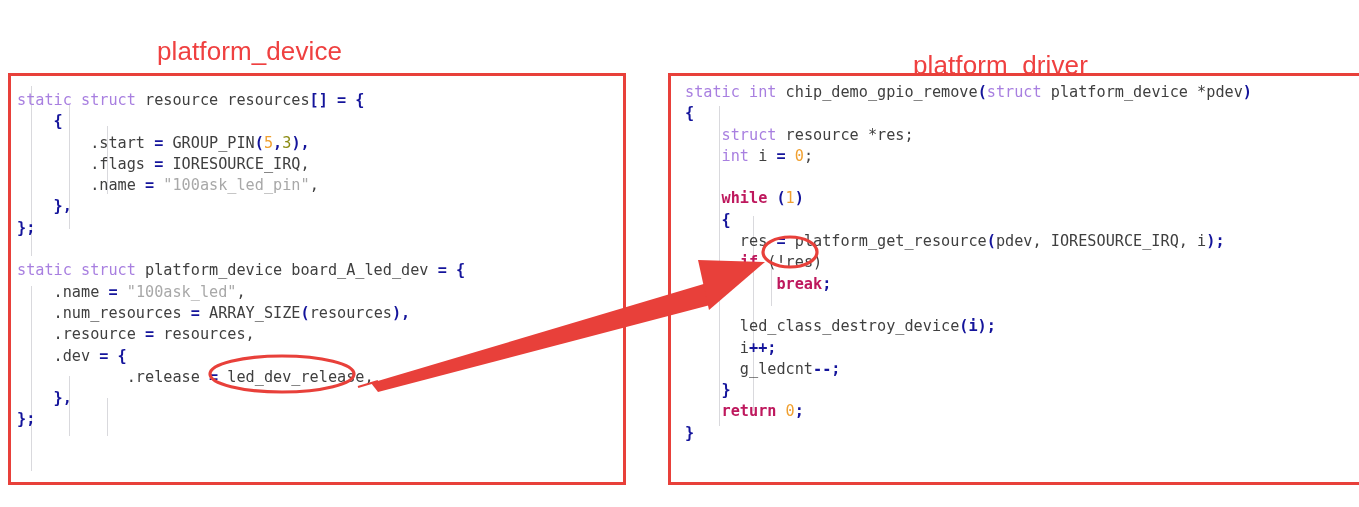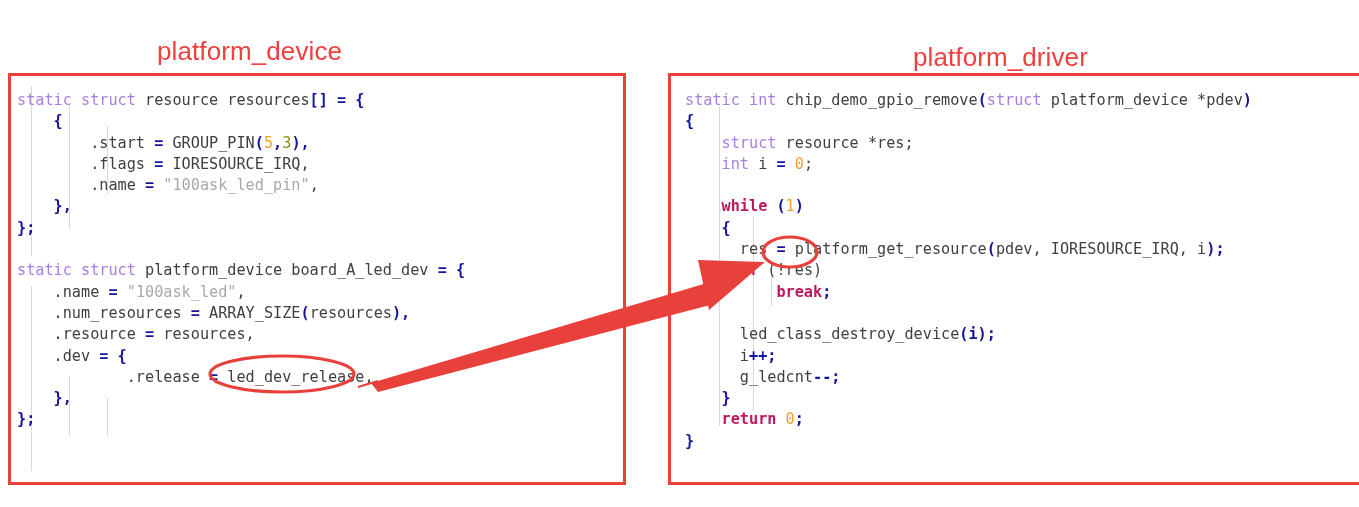--- a/index.html
+++ b/index.html
@@ -18,21 +18,21 @@
   
   .panel-title {
     position: absolute;
     font-family: "Liberation Sans", sans-serif;
     font-size: 26px;
     color: #ef4040;
     white-space: nowrap;
     letter-spacing: 0.1px;
   }
   #title-device { left: 157px; top: 36px; }
-  #title-driver { left: 913px; top: 42px; }
+  #title-driver { left: 913px; top: 50px; text-decoration: underline; }
 
   
   .code-box {
     position: absolute;
     box-sizing: border-box;
     border: 3px solid #e8403a;
     background: #ffffff;
     overflow: hidden;
   }
   #box-device { left: 8px;   top: 73px;  width: 618px; height: 412px; }
@@ -40,21 +40,21 @@
 
   .code {
     position: relative;
     font-family: "DejaVu Sans Mono", "Liberation Mono", monospace;
     font-size: 15.2px;
     line-height: 21.3px;
     white-space: pre;
     color: #3a3a3a;
   }
   #box-device .code { padding: 14px 9px 0 6px; }
-  #box-driver .code { padding: 14px 0 0 14px; }
+  #box-driver .code { padding: 6px 0 0 14px; }
 
   .ln { display: block; height: 21.3px; }
 
   
   .guide {
     position: absolute;
     width: 1px;
     background: #d9d9dd;
   }
 

